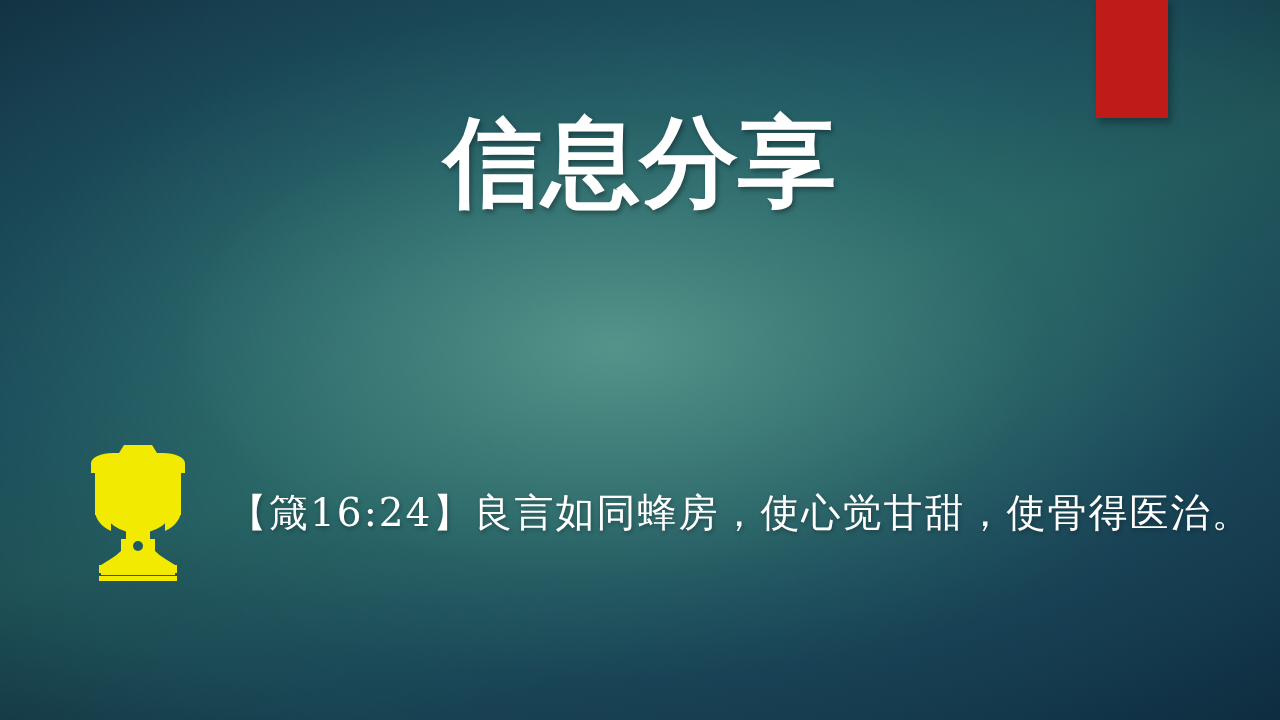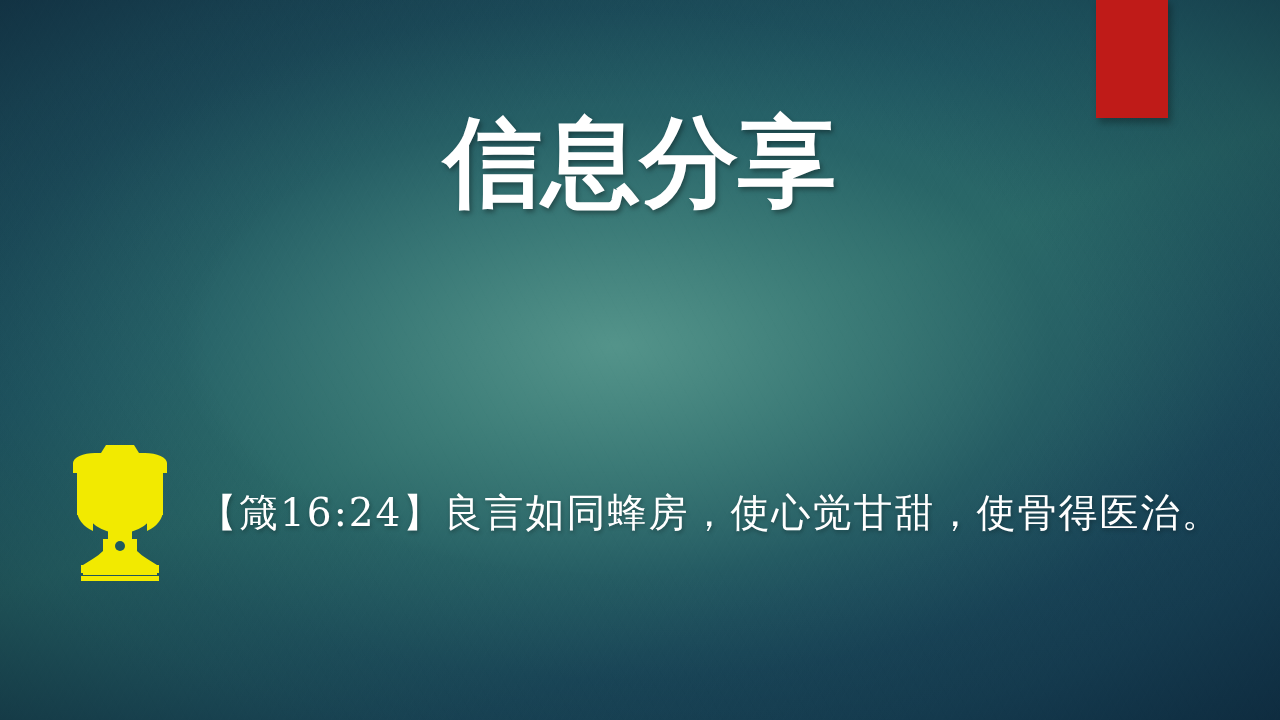--- a/index.html
+++ b/index.html
@@ -70,26 +70,27 @@
     color: #ffffff;
     font-size: 78px;
     line-height: 1.05;
     font-weight: bold;
     text-shadow: 2px 3px 5px rgba(0,0,0,0.32);
     white-space: nowrap;
   }
 
   .verse-row {
     position: absolute;
-    left: 70px;
+    left: 88px;
     top: 443px;
     width: 1180px;
     height: 140px;
     display: flex;
     align-items: center;
+    gap: 12px;
   }
 
   .lantern-icon {
     flex: 0 0 auto;
     width: 100px;
     height: 136px;
     display: block;
   }
 
   .verse-text {

